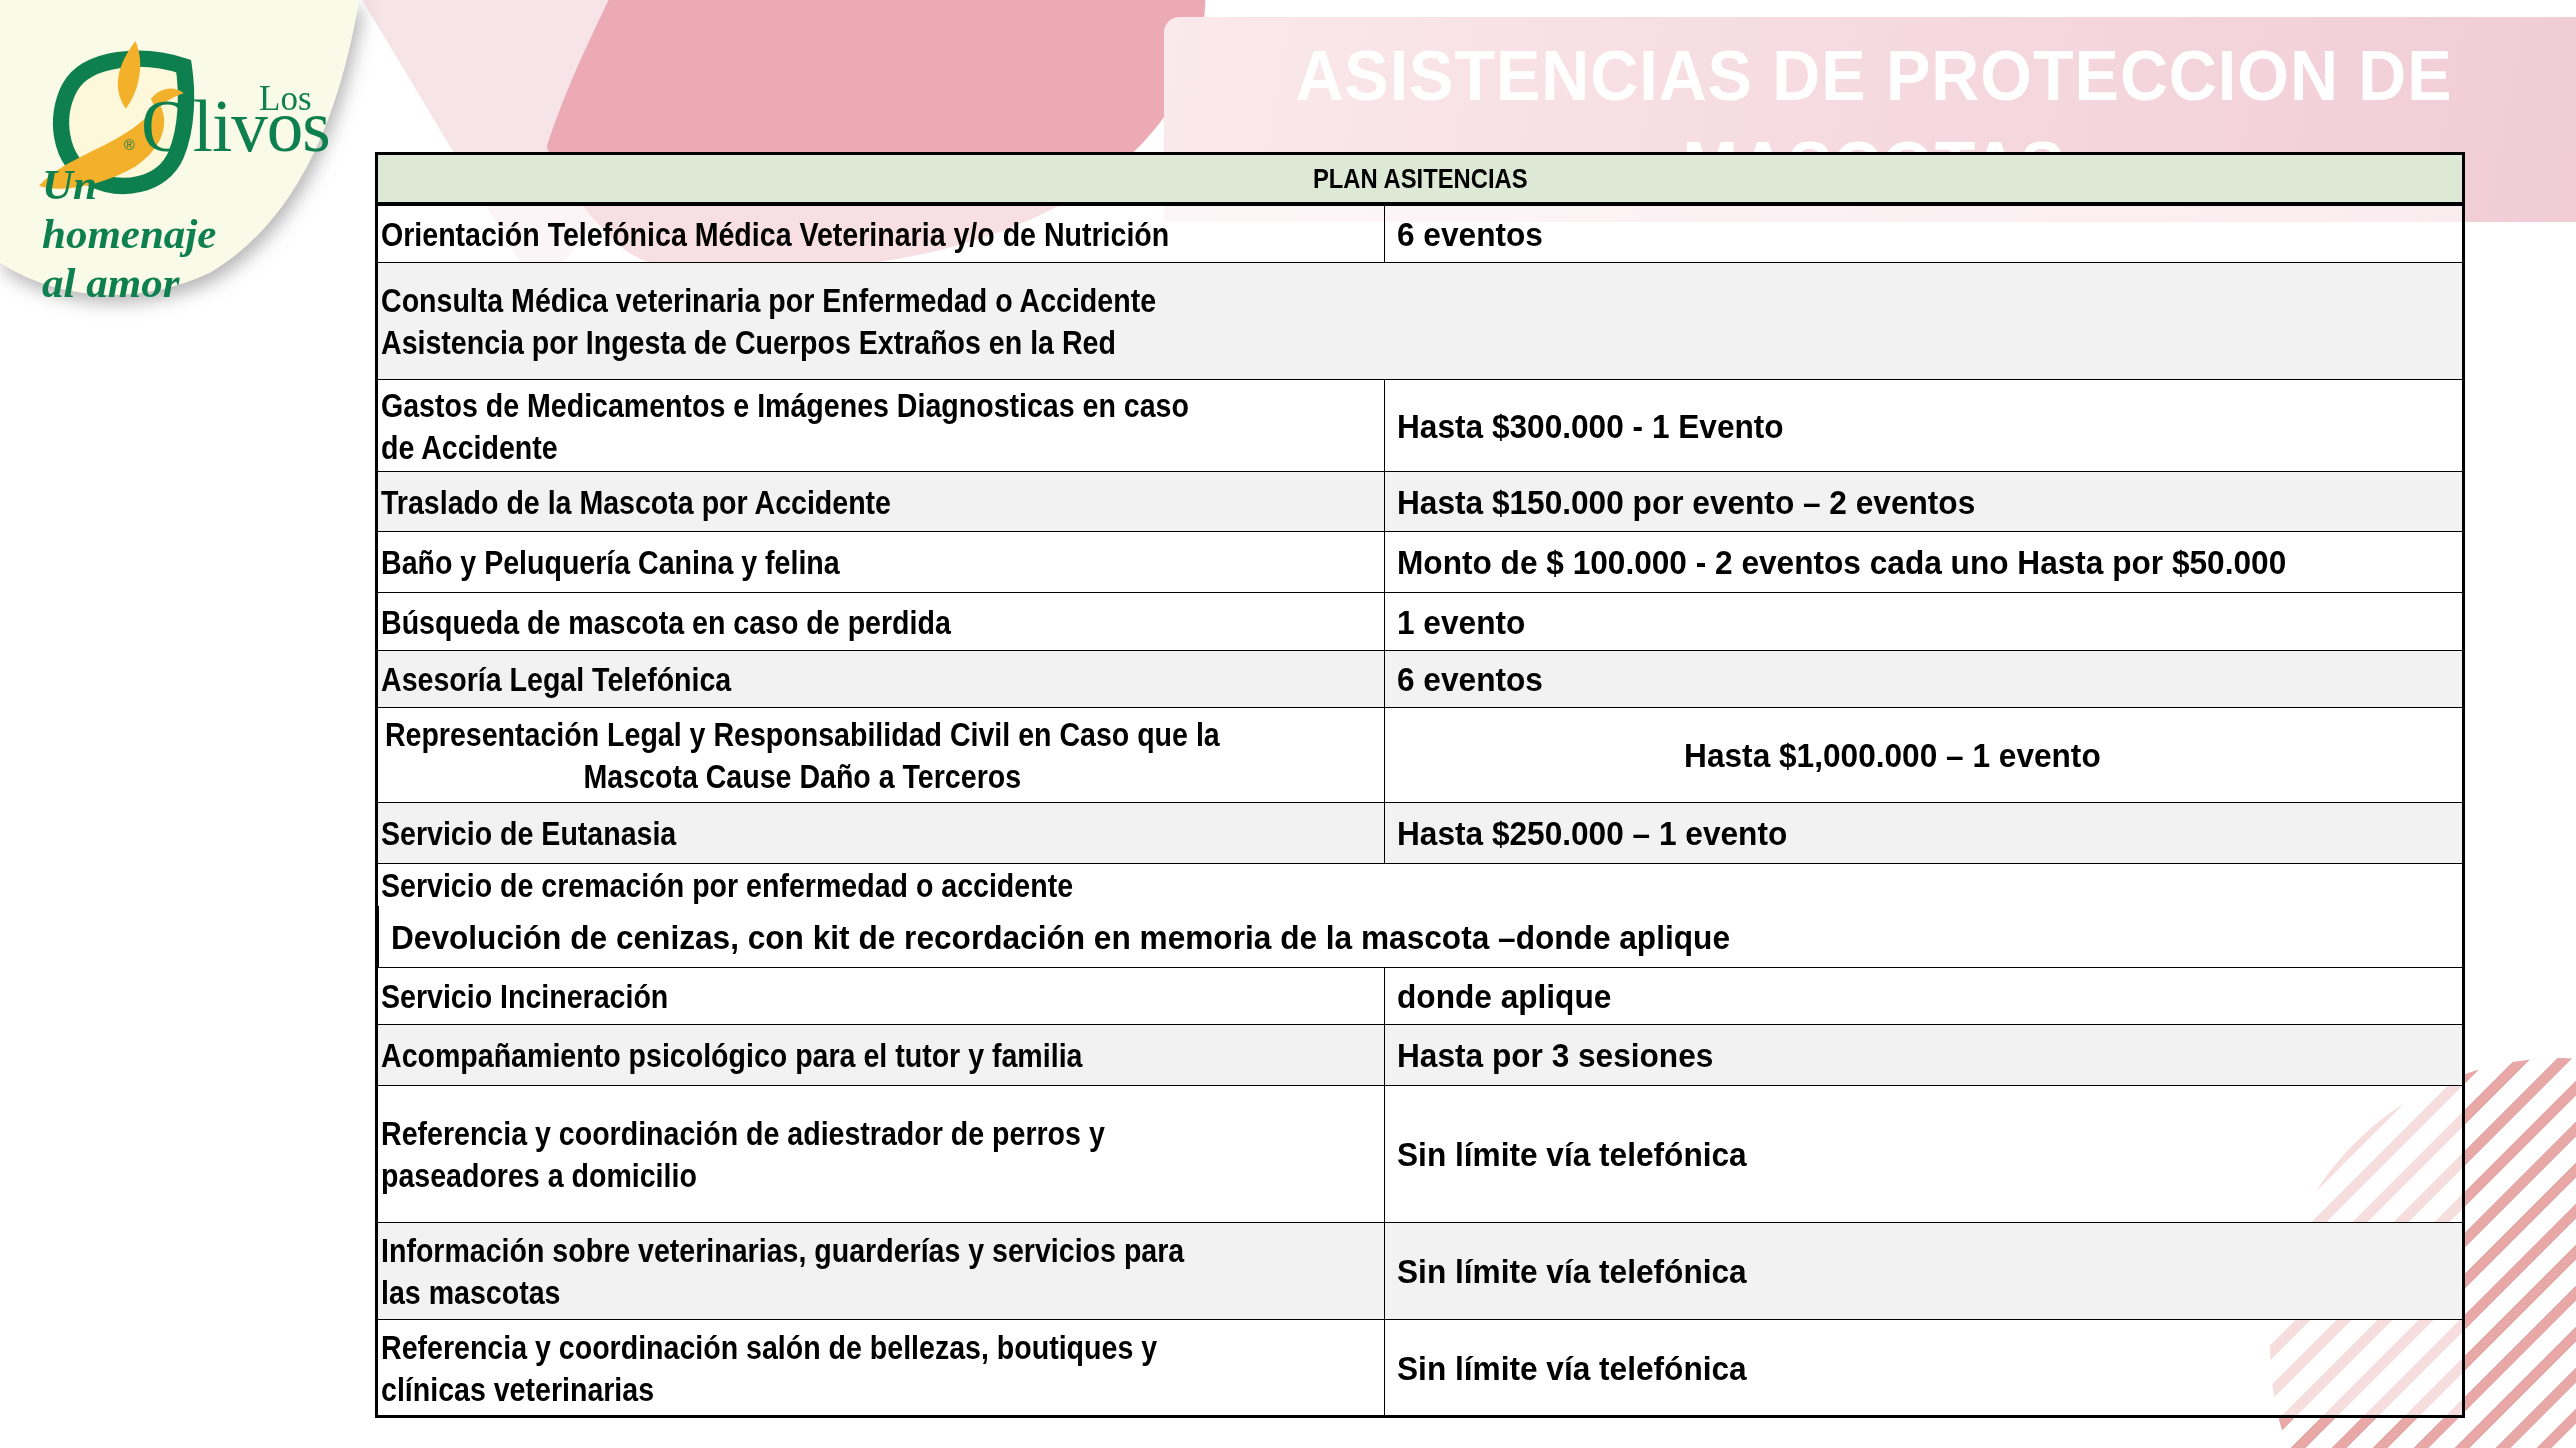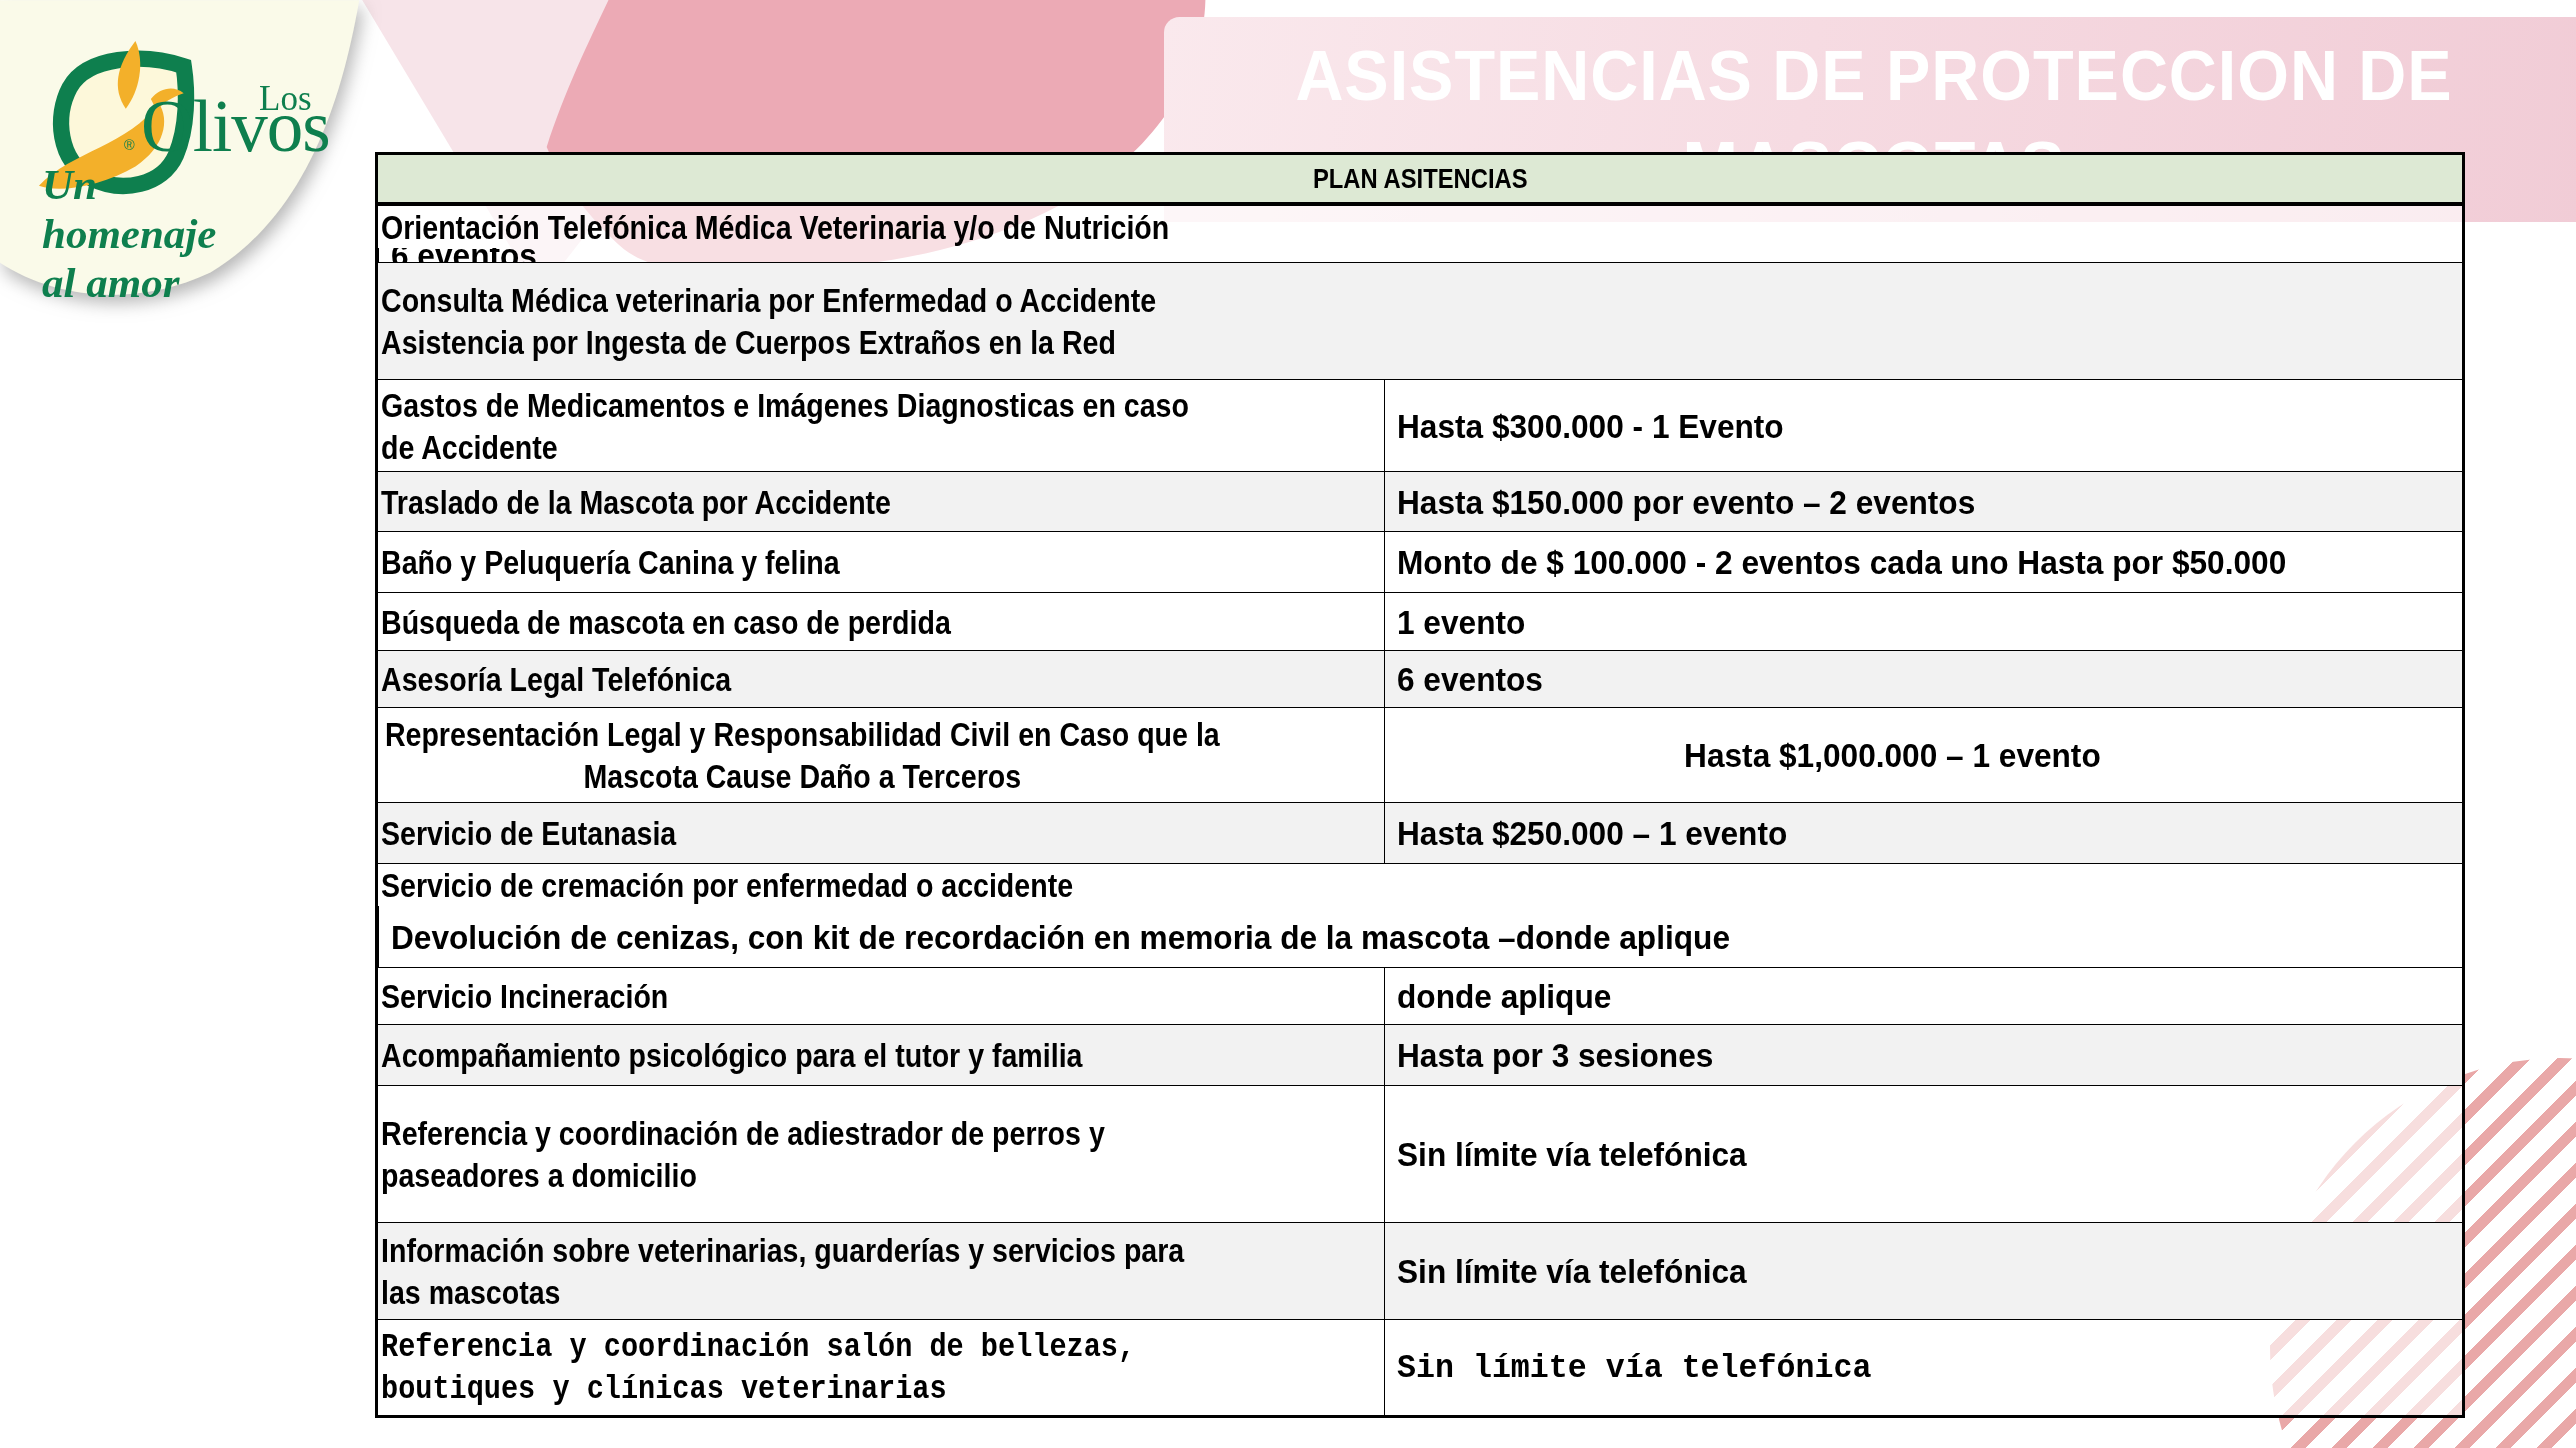--- a/index.html
+++ b/index.html
@@ -103,21 +103,21 @@
     <span class="brand-olivos">Olivos</span>
     <span class="brand-reg">®</span>
     <span class="tagline">Un homenaje al amor</span>
   </div>
 
   <div class="plan-table">
     <div class="thead">
       <span>PLAN ASITENCIAS</span>
     </div>
     <div id="tbody">
-        <div class="trow" style="height: 56px; flex-direction: column;">
+        <div class="trow" style="height: 56px;">
           <div class="cell svc">
             <span class="sq">Orientación Telefónica Médica Veterinaria y/o de Nutrición</span>
           </div>
           <div class="cell ben">
             <span class="sq">6 eventos</span>
           </div>
         </div>
         <div class="trow shaded" style="height: 117px;">
           <div class="cell svc">
             <span class="sq">Consulta Médica veterinaria por Enfermedad o Accidente
@@ -213,21 +213,21 @@
           </div>
         </div>
         <div class="trow shaded" style="height: 97px;">
           <div class="cell svc">
             <span class="sq">Información sobre veterinarias, guarderías y servicios para las mascotas</span>
           </div>
           <div class="cell ben">
             <span class="sq">Sin límite vía telefónica</span>
           </div>
         </div>
-        <div class="trow" style="height: 96px; font-family: Liberation Mono, monospace;">
+        <div class="trow" style="height: 96px;">
           <div class="cell svc">
             <span class="sq">Referencia y coordinación salón de bellezas, boutiques y clínicas veterinarias</span>
           </div>
           <div class="cell ben">
             <span class="sq">Sin límite vía telefónica</span>
           </div>
         </div>
       </div>
   </div>
 

